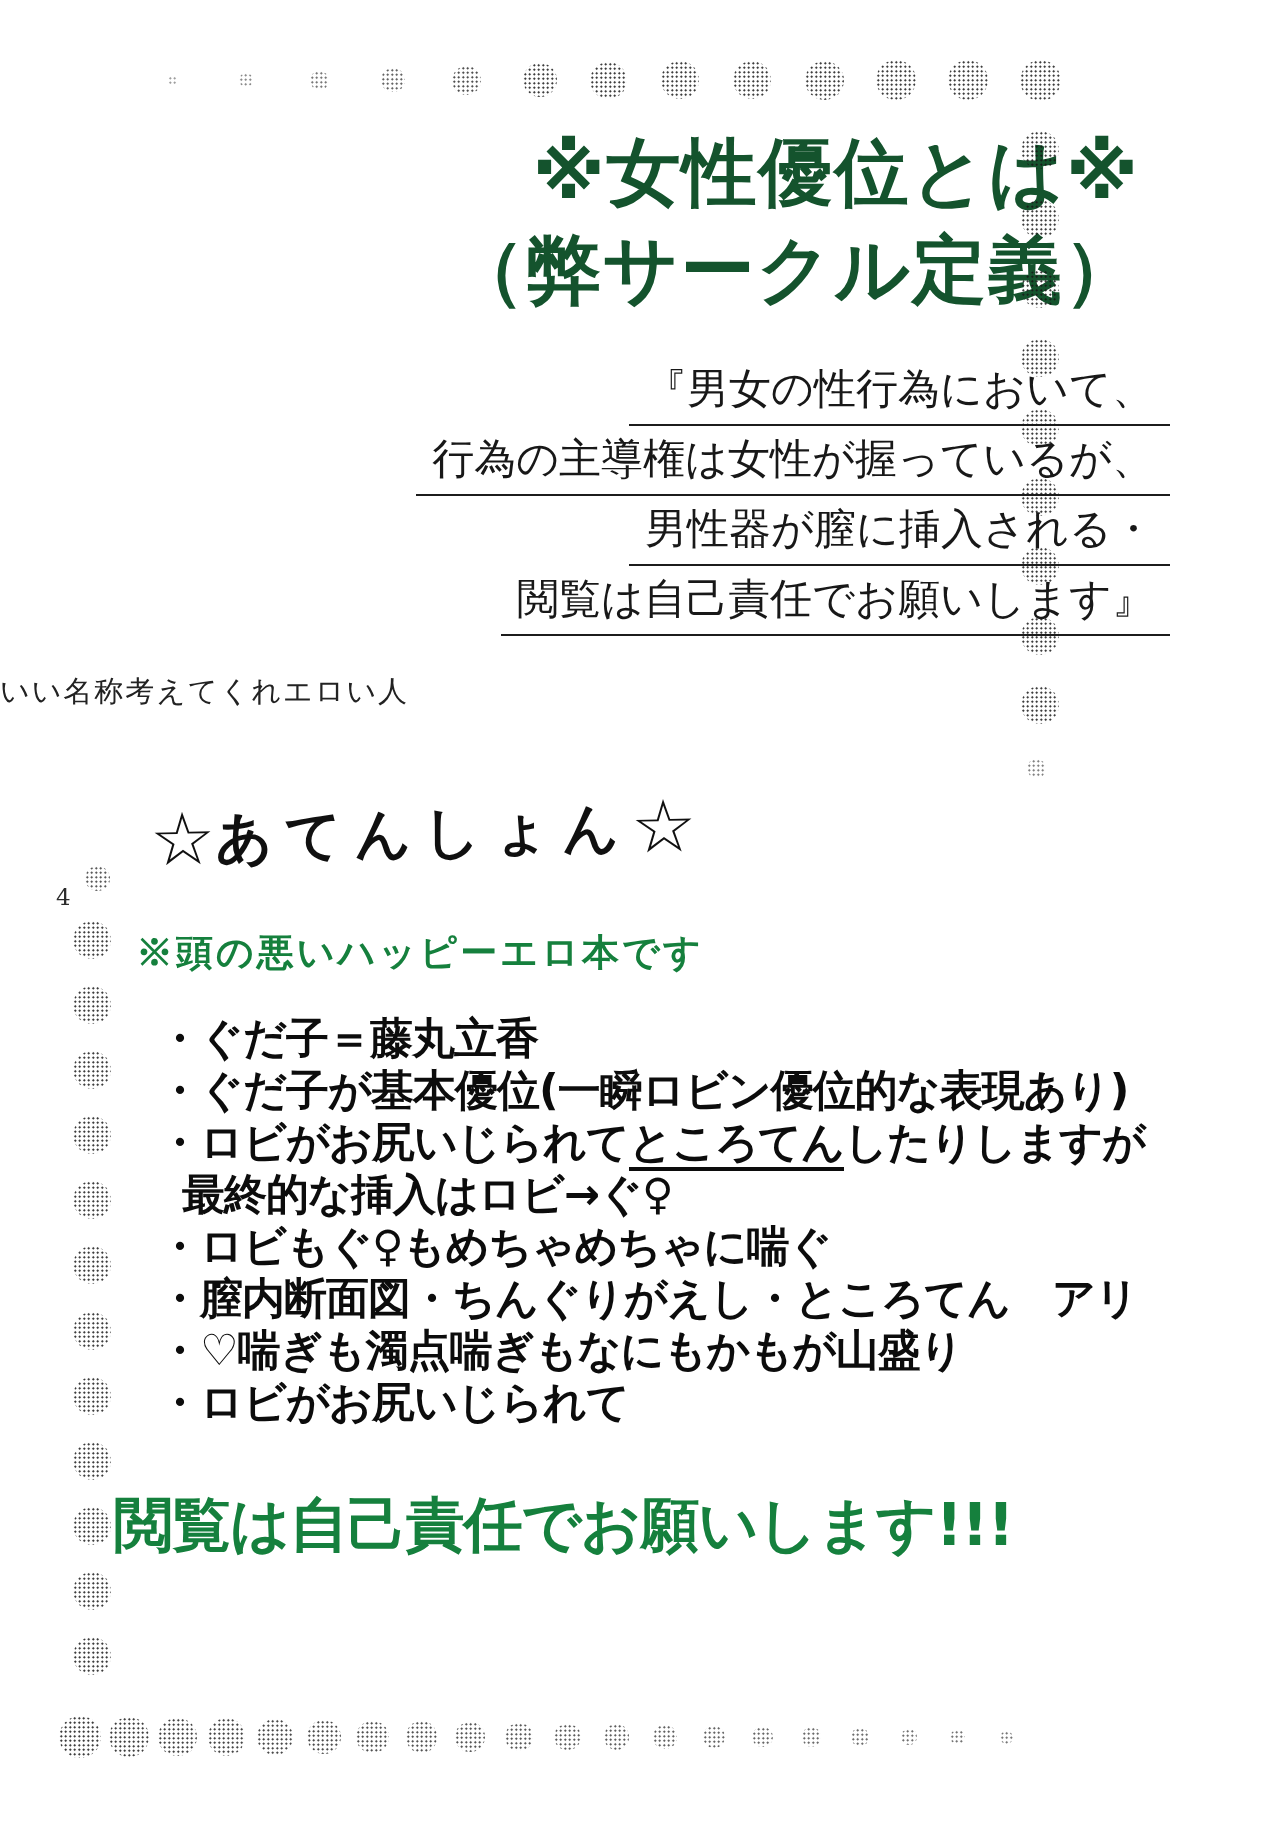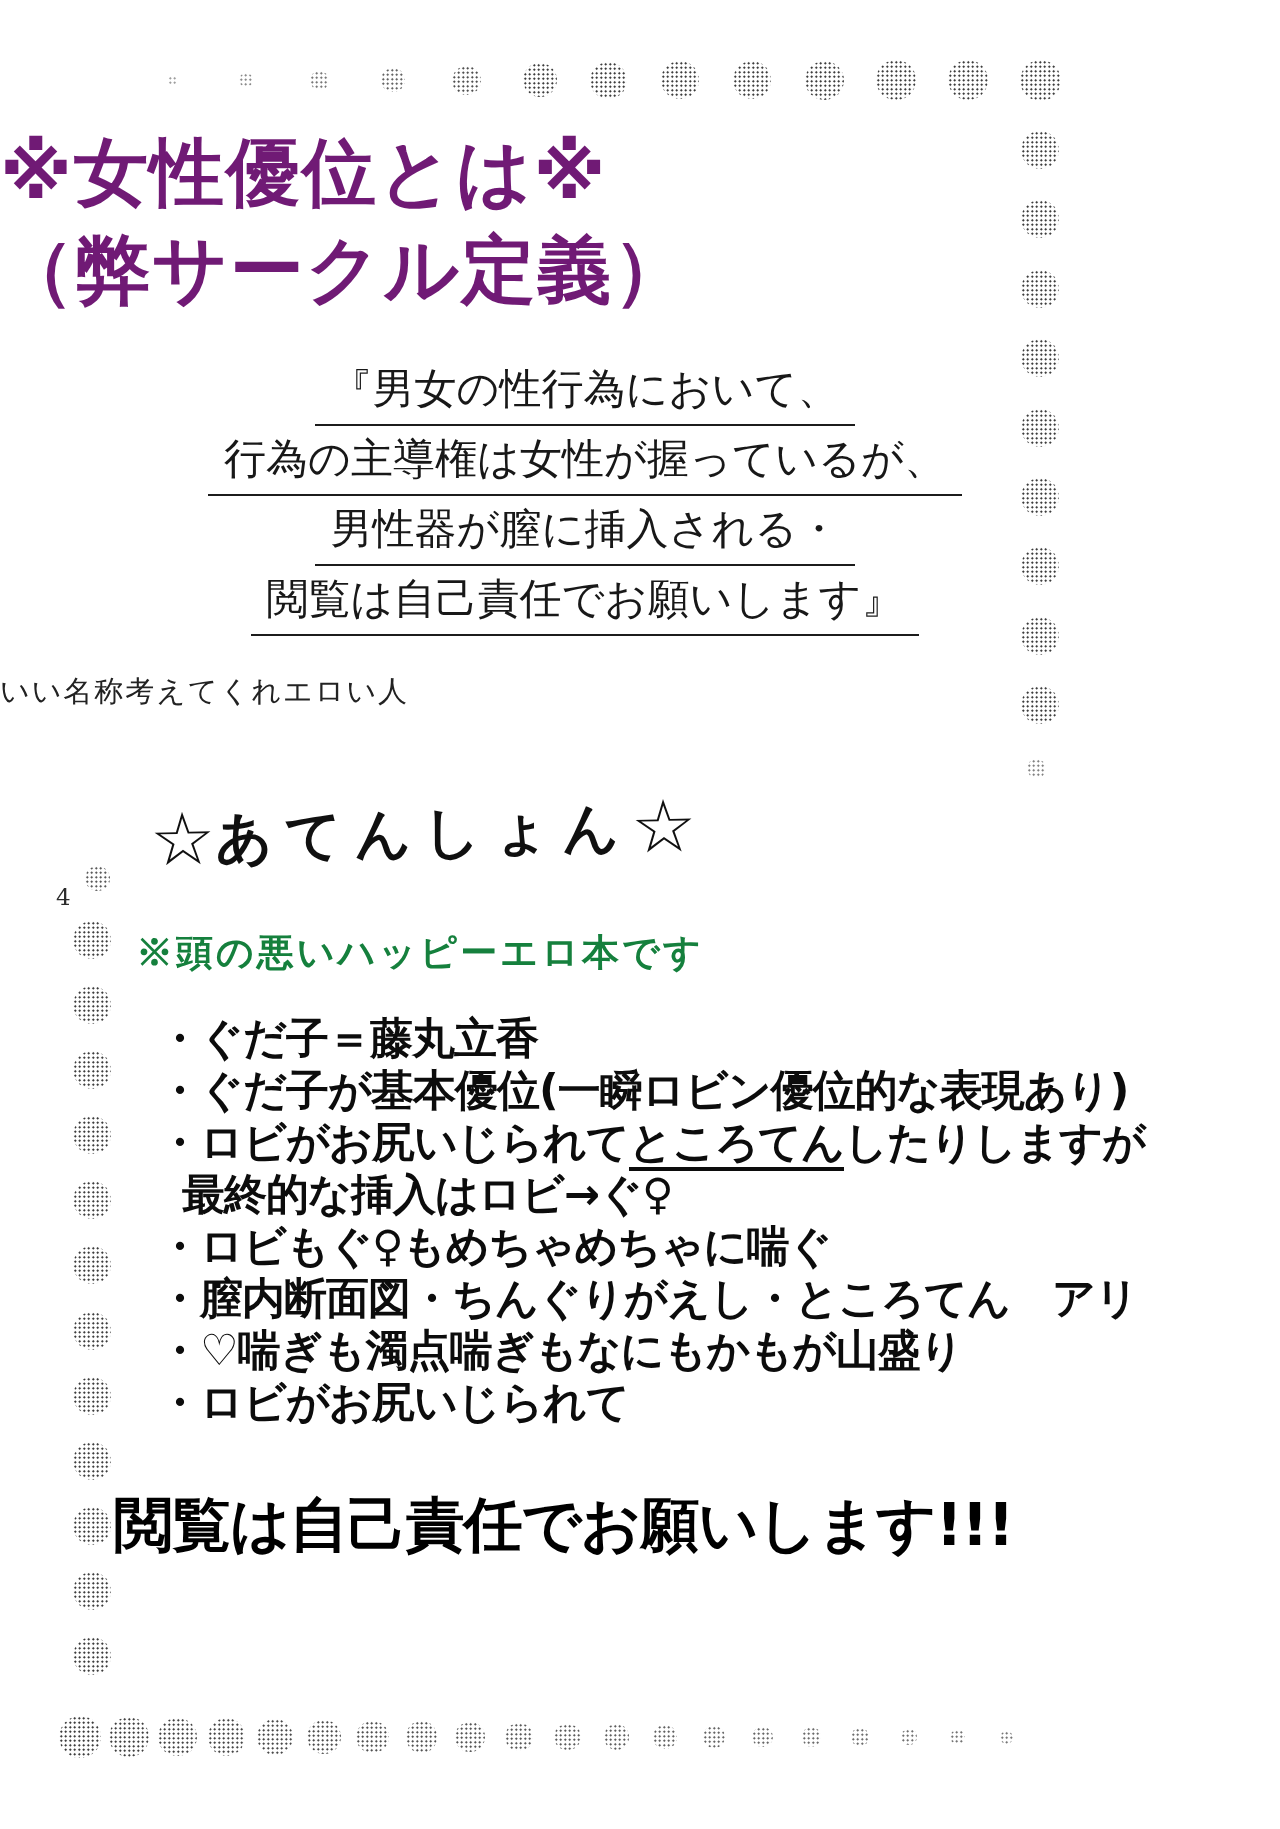--- a/index.html
+++ b/index.html
@@ -19,29 +19,29 @@
     background-image:radial-gradient(#161616 27%, transparent 33%);
     background-size:4.5px 4.5px;
   }
   .page-number{
     position:absolute;left:56px;top:884px;
     font-family:"DejaVu Serif",serif;
     font-size:23px;color:#2a2a2a;
   }
   .title-block{
     position:absolute;top:124px;left:0;width:1140px;
-    text-align:left;
+    text-align:right;
     font-weight:900;
     font-size:74px;line-height:97px;
     letter-spacing:2px;
-    color:#701a75;
+    color:#14532d;
   }
   .quote-block{
     position:absolute;top:356px;left:0;width:1170px;
-    text-align:center;
+    text-align:right;
     font-family:"DejaVu Serif","Liberation Serif",serif;
     font-size:42px;line-height:65px;
     color:#181818;
   }
   .quote-line{display:block;}
   .quote-line span{
     display:inline-block;
     border-bottom:2px solid #1c1c1c;
     padding:0 16px 3px 16px;
   }
@@ -74,21 +74,21 @@
     letter-spacing:-1px;
     color:#0c0c0c;
     white-space:nowrap;
   }
   .content-notes .row{display:block;margin-left:26px;}
   .content-notes .row.indent{padding-left:24px;}
   .u-heavy{border-bottom:4px solid #0c0c0c;}
   .warning-line{
     position:absolute;top:1486px;left:114px;
     font-weight:800;
-    font-size:59px;color:#000000;
+    font-size:59px;color:#15803d;
     letter-spacing:-1px;
     white-space:nowrap;
   }
 </style>
 </head>
 <body>
 
 <div class="page" id="page">
 
   <div class="page-number">4</div>

